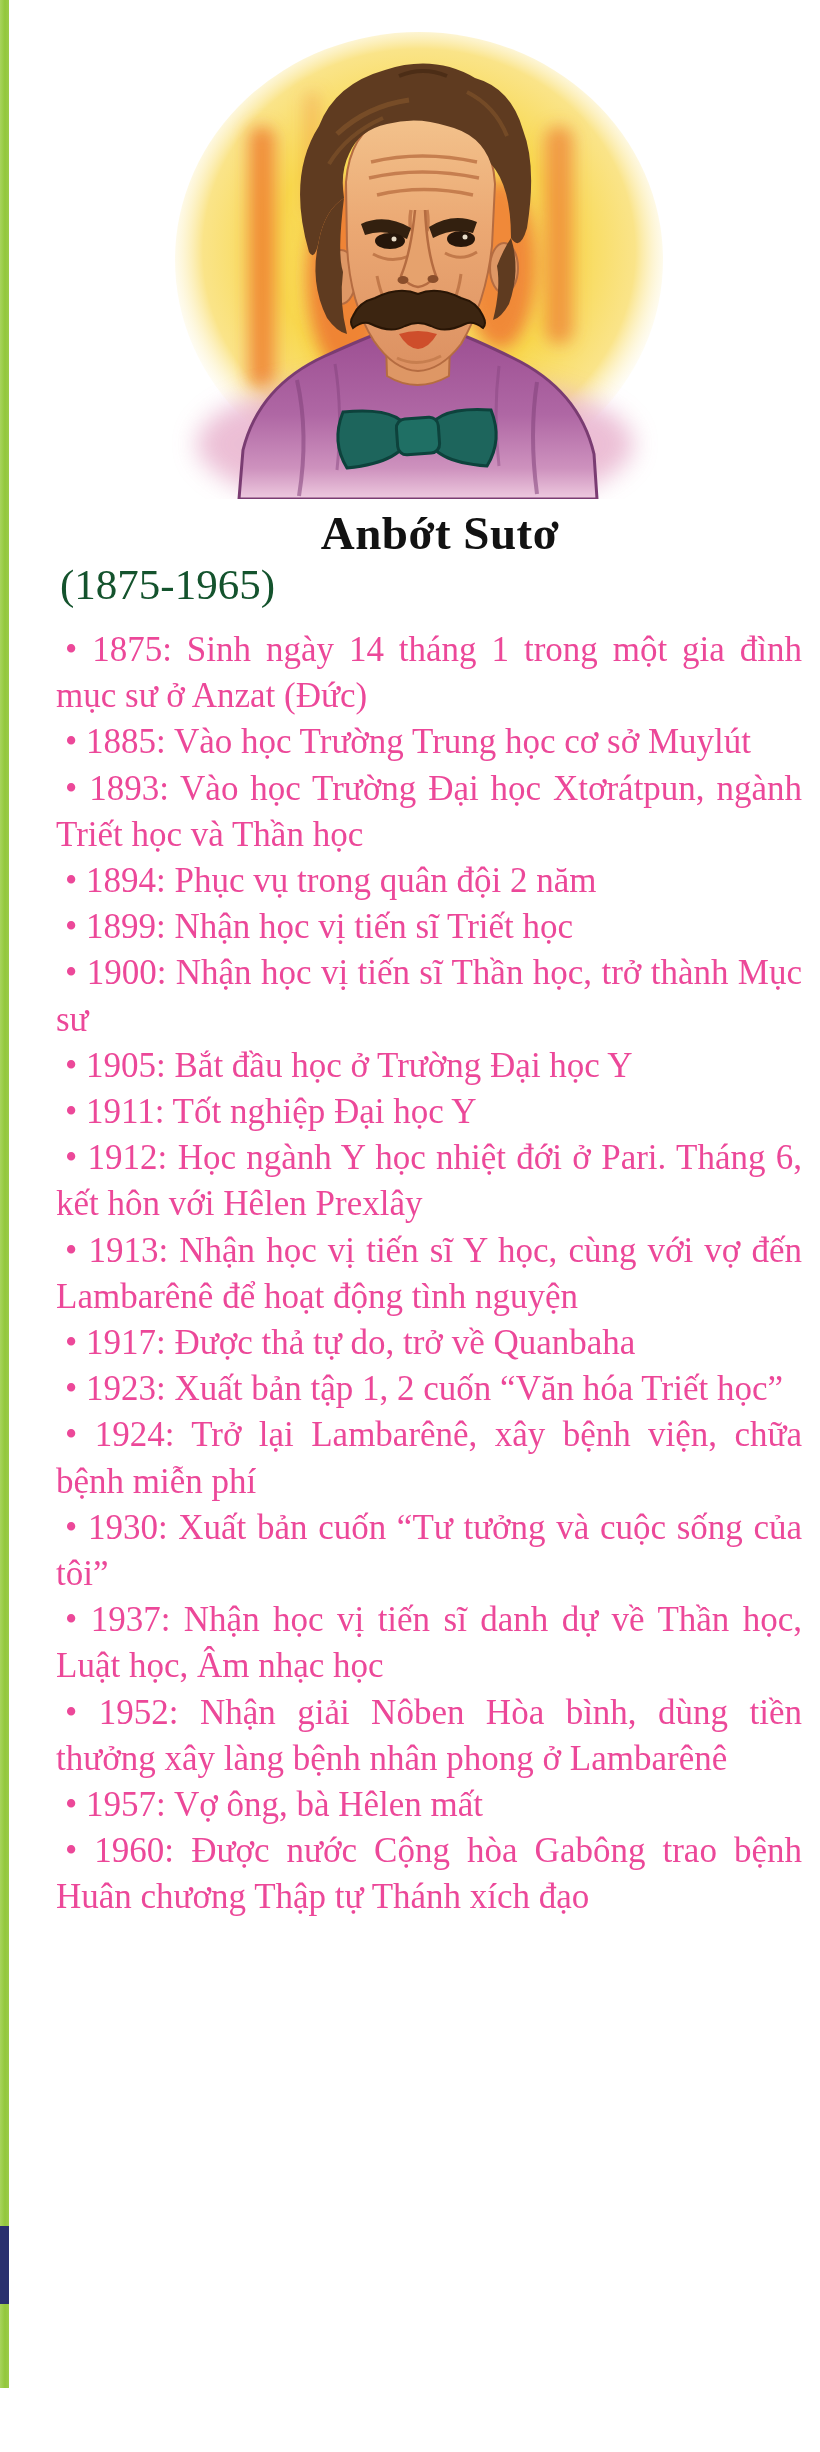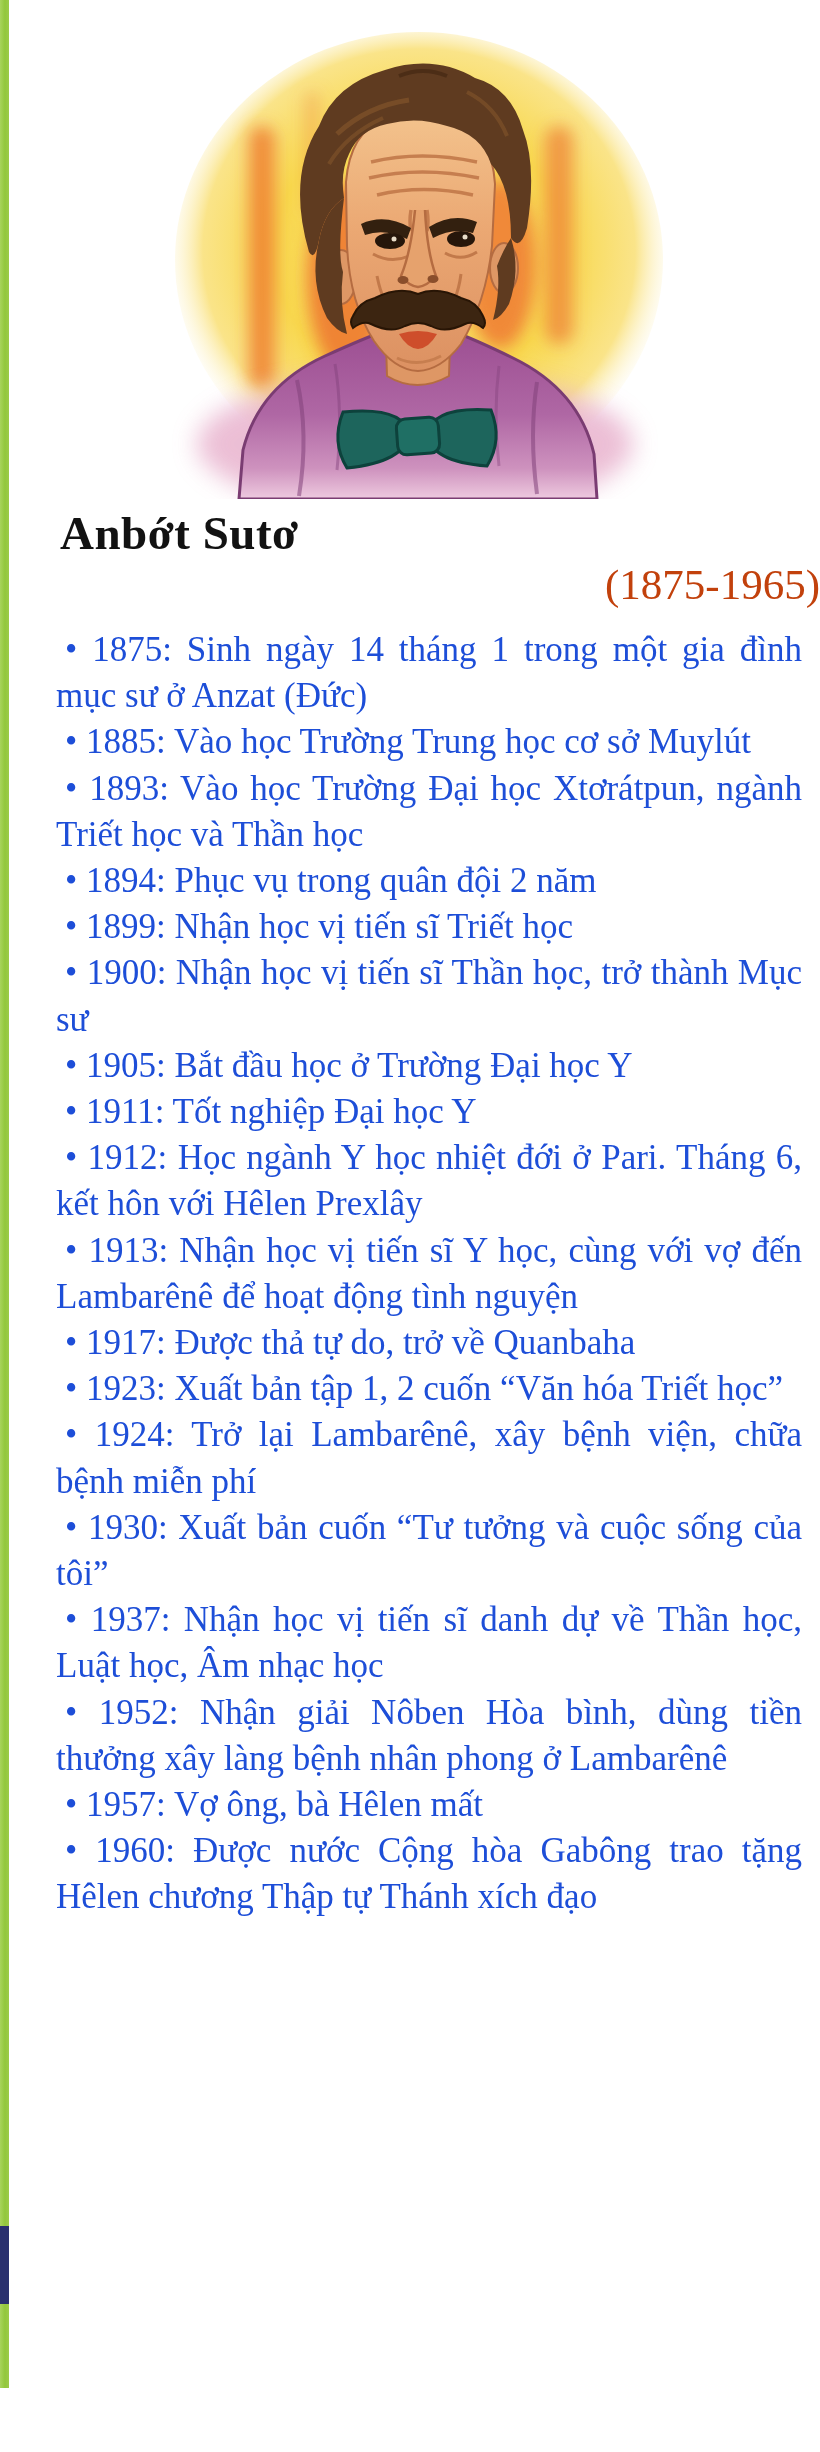--- a/index.html
+++ b/index.html
@@ -29,42 +29,43 @@
     position: absolute;
     left: 147px; top: 14px;
     width: 545px; height: 485px;
   }
   
   .title {
     position: absolute;
     left: 60px; top: 506px;
     width: 760px;
     margin: 0;
+    text-align: center;
     font-size: 47px;
     font-weight: 700;
     letter-spacing: 0.5px;
     color: #121212;
   }
   .lifespan {
     position: absolute;
     left: 60px; top: 560px;
     width: 760px;
-    text-align: right;
+    text-align: left;
     font-size: 43px;
     font-weight: 400;
-    color: #c2410c;
+    color: #14532d;
   }
   
   .timeline {
     position: absolute;
     left: 56px; top: 627px;
     width: 746px;
     font-size: 35px;
     line-height: 46.2px;
-    color: #1d4ed8;
+    color: #ec4899;
     text-align: justify;
   }
   .entry { margin: 0; text-indent: 9px; }
   .blt { display: inline; }
   .yr { display: inline; }
   .txt { display: inline; }
 </style>
 </head>
 <body>
 
@@ -195,16 +196,16 @@
       <p class="entry"><span class="blt">•</span> <span class="yr">1911:</span> <span class="txt">Tốt nghiệp Đại học Y</span></p>
       <p class="entry"><span class="blt">•</span> <span class="yr">1912:</span> <span class="txt">Học ngành Y học nhiệt đới ở Pari. Tháng 6, kết hôn với Hêlen Prexlây</span></p>
       <p class="entry"><span class="blt">•</span> <span class="yr">1913:</span> <span class="txt">Nhận học vị tiến sĩ Y học, cùng với vợ đến Lambarênê để hoạt động tình nguyện</span></p>
       <p class="entry"><span class="blt">•</span> <span class="yr">1917:</span> <span class="txt">Được thả tự do, trở về Quanbaha</span></p>
       <p class="entry"><span class="blt">•</span> <span class="yr">1923:</span> <span class="txt">Xuất bản tập 1, 2 cuốn “Văn hóa Triết học”</span></p>
       <p class="entry"><span class="blt">•</span> <span class="yr">1924:</span> <span class="txt">Trở lại Lambarênê, xây bệnh viện, chữa bệnh miễn phí</span></p>
       <p class="entry"><span class="blt">•</span> <span class="yr">1930:</span> <span class="txt">Xuất bản cuốn “Tư tưởng và cuộc sống của tôi”</span></p>
       <p class="entry"><span class="blt">•</span> <span class="yr">1937:</span> <span class="txt">Nhận học vị tiến sĩ danh dự về Thần học, Luật học, Âm nhạc học</span></p>
       <p class="entry"><span class="blt">•</span> <span class="yr">1952:</span> <span class="txt">Nhận giải Nôben Hòa bình, dùng tiền thưởng xây làng bệnh nhân phong ở Lambarênê</span></p>
       <p class="entry"><span class="blt">•</span> <span class="yr">1957:</span> <span class="txt">Vợ ông, bà Hêlen mất</span></p>
-      <p class="entry"><span class="blt">•</span> <span class="yr">1960:</span> <span class="txt">Được nước Cộng hòa Gabông trao tặng Hêlen chương Thập tự Thánh xích đạo</span></p>
+      <p class="entry"><span class="blt">•</span> <span class="yr">1960:</span> <span class="txt">Được nước Cộng hòa Gabông trao bệnh Huân chương Thập tự Thánh xích đạo</span></p>
     </div>
 
 </div>
 
 </body></html>

